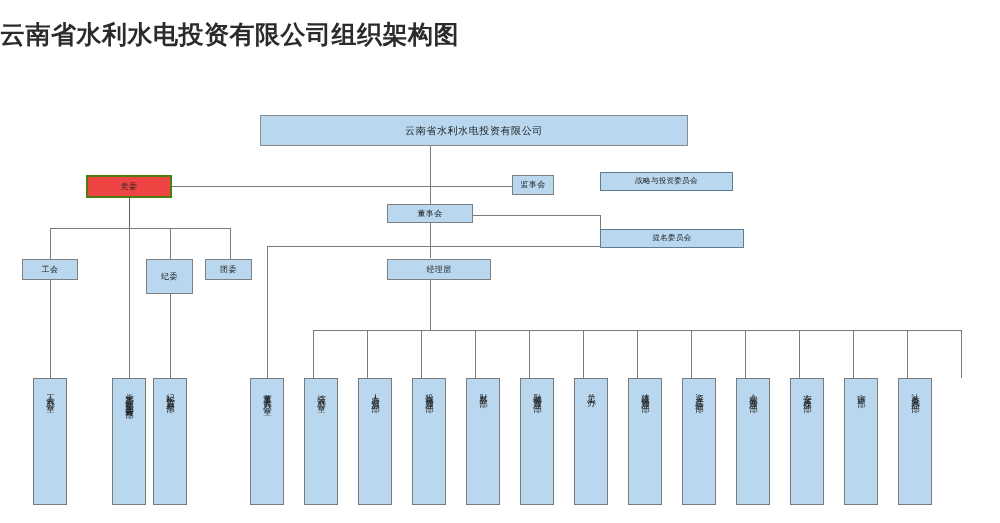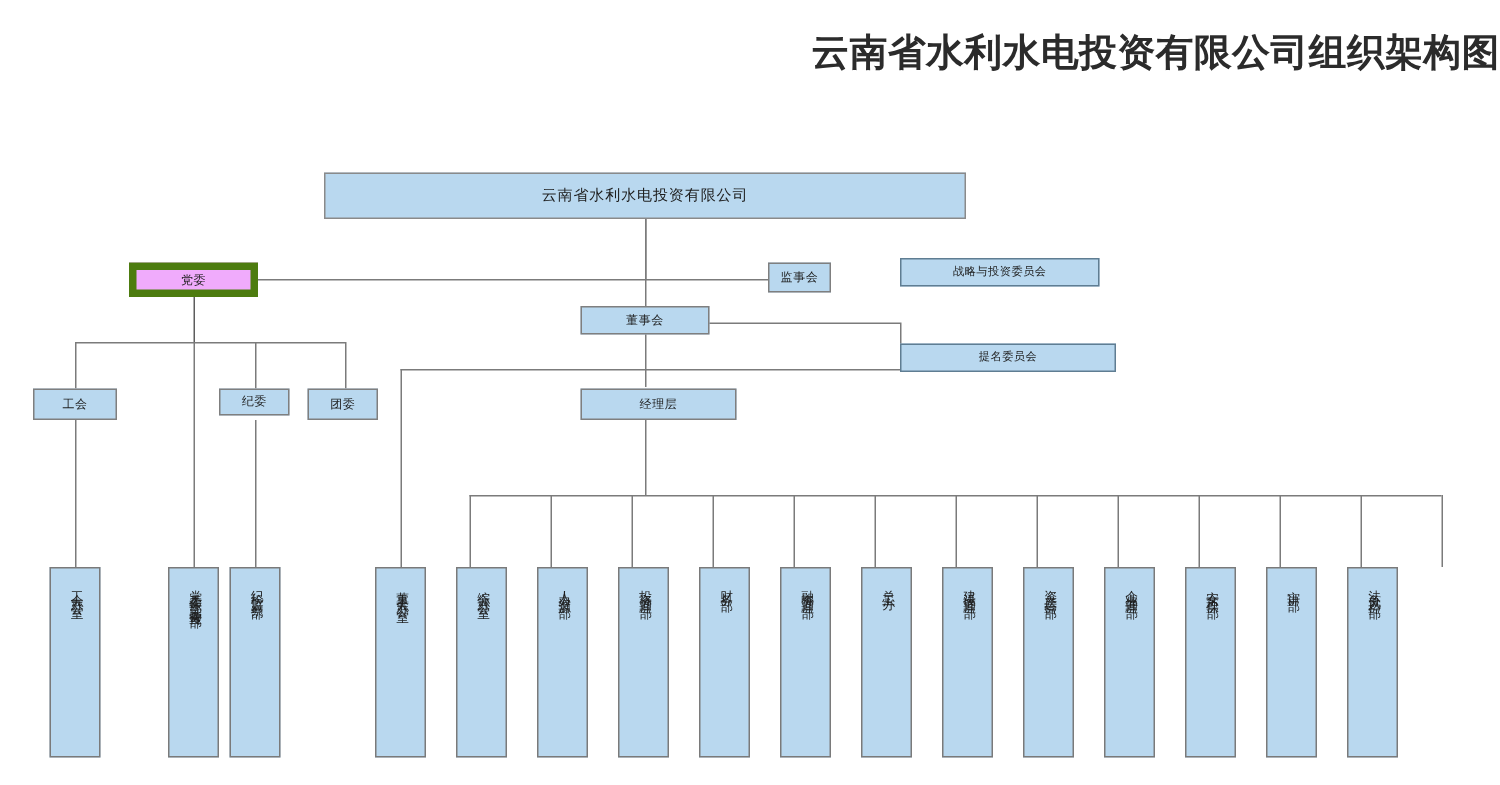--- a/index.html
+++ b/index.html
@@ -13,50 +13,51 @@
     height: 523px;
     background: #ffffff;
     font-family: "DejaVu Sans", "Liberation Sans", sans-serif;
     overflow: hidden;
   }
   .chart-title {
     position: absolute;
     left: 0;
     top: 18px;
     width: 1000px;
-    text-align: right;
+    text-align: left;
     font-size: 25px;
     font-weight: bold;
     color: #2b2b2b;
     letter-spacing: 0.5px;
   }
   
   .node {
     position: absolute;
     box-sizing: border-box;
     background: #b9d8ef;
     border: 1px solid #7f7f7f;
     display: flex;
     align-items: center;
     justify-content: center;
     color: #1d1d1d;
     line-height: 1.15;
   }
   .node.accent {
-    background: #f0abfc;
-    border: 5px solid #4d7c0f;
+    background: #ef4444;
+    border: 2px solid #4d7c0f;
   }
   .node.h {
     font-size: 8px;
     letter-spacing: 0.4px;
   }
   .node.root {
     font-size: 10px;
     letter-spacing: 0.6px;
     border-color: #8a8a8a;
+    margin-left: 44px;
   }
   .node.committee {
     font-size: 7.5px;
     letter-spacing: 0.3px;
     border: 1px solid #5f7d92;
   }
   
   .node.v {
     writing-mode: vertical-rl;
     text-orientation: upright;
@@ -138,21 +139,21 @@
 
   <div class="node h" style="left:387px; top:204px; width:86px; height:19px;">董事会</div>
 
   <div class="node h" style="left:512px; top:175px; width:42px; height:20px;">监事会</div>
 
   <div class="node committee" style="left:600px; top:172px; width:133px; height:19px;text-align:center;">战略与投资委员会</div>
   <div class="node committee" style="left:600px; top:229px; width:144px; height:19px;">提名委员会</div>
 
   <div class="node h" style="left:22px; top:259px; width:56px; height:21px;">工会</div>
 
-  <div class="node h" style="left:146px; top:259px; width:47px; height:18px;">纪委</div>
+  <div class="node h" style="left:146px; top:259px; width:47px; height:35px;">纪委</div>
 
   <div class="node h" style="left:205px; top:259px; width:47px; height:21px;">团委</div>
 
   <div class="node h" style="left:387px; top:259px; width:104px; height:21px;">经理层</div>
 
   <div class="node v" style="left:33px; top:378px; width:34px; height:127px;">工会办公室</div>
 
   <div class="node v tall" style="left:112px; top:378px; width:34px; height:127px;">党委工作部（党委宣传部）</div>
 
   <div class="node v" style="left:153px; top:378px; width:34px; height:127px;">纪检监察部</div>

